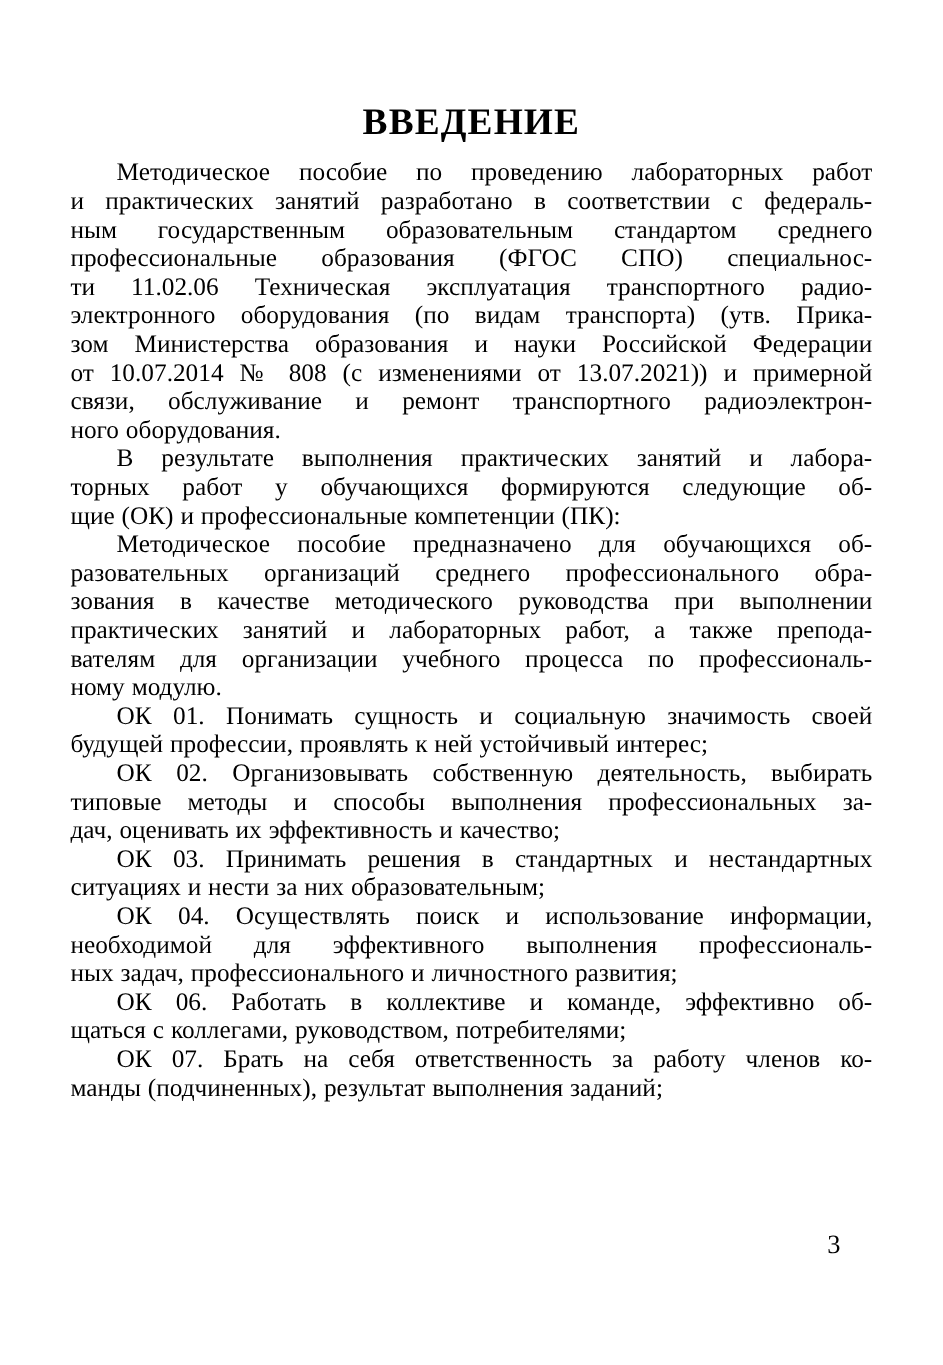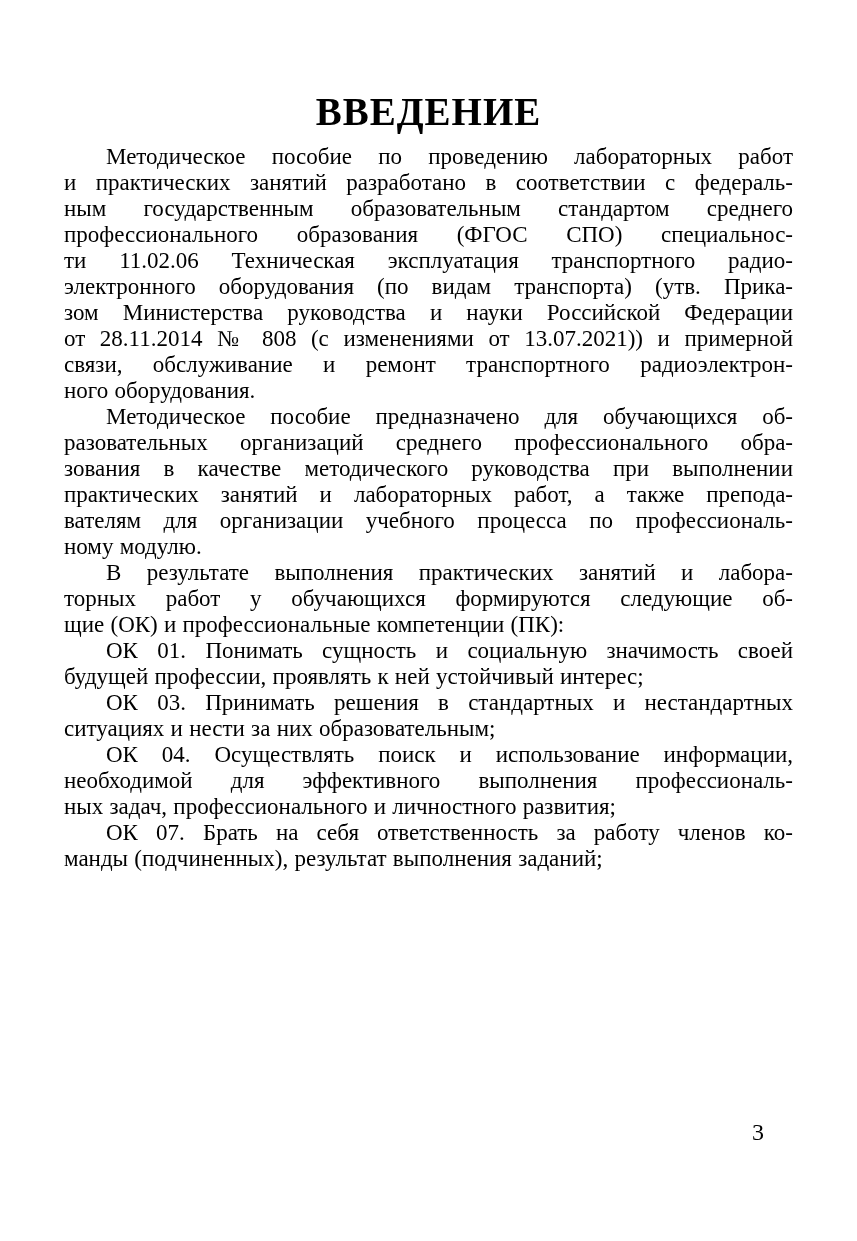--- a/index.html
+++ b/index.html
@@ -18,21 +18,21 @@
   }
   .content {
     position: absolute;
     left: 64px;
     top: 96px;
     width: 729px;
   }
   h1.doc-title {
     margin: 0 0 16px 0;
     text-align: center;
-    font-size: 39px;
+    font-size: 34px;
     line-height: 32px;
     font-weight: bold;
     letter-spacing: 1px;
   }
   .para {
     margin: 0;
     padding: 0;
   }
   .line {
     font-size: 23px;
@@ -63,54 +63,63 @@
 <body>
 
 <div class="page">
   <div class="content">
     <h1 class="doc-title">ВВЕДЕНИЕ</h1>
     <div id="body-text">
         <div class="para">
           <div class="line first">Методическое пособие по проведению лабораторных работ</div>
           <div class="line">и практических занятий разработано в соответствии с федераль-</div>
           <div class="line">ным государственным образовательным стандартом среднего</div>
-          <div class="line">профессионального образования (ФГОС СПО) специальнос-</div>
+          <div class="line">профессиональные образования (ФГОС СПО) специальнос-</div>
           <div class="line">ти 11.02.06 Техническая эксплуатация транспортного радио-</div>
           <div class="line">электронного оборудования (по видам транспорта) (утв. Прика-</div>
-          <div class="line">зом Министерства руководства и науки Российской Федерации</div>
-          <div class="line">от 28.11.2014 № 808 (с изменениями от 13.07.2021)) и примерной</div>
+          <div class="line">зом Министерства образования и науки Российской Федерации</div>
+          <div class="line">от 10.07.2014 № 808 (с изменениями от 13.07.2021)) и примерной</div>
           <div class="line">связи, обслуживание и ремонт транспортного радиоэлектрон-</div>
           <div class="line last">ного оборудования.</div>
+        </div>
+        <div class="para">
+          <div class="line first">В результате выполнения практических занятий и лабора-</div>
+          <div class="line">торных работ у обучающихся формируются следующие об-</div>
+          <div class="line last">щие (ОК) и профессиональные компетенции (ПК):</div>
         </div>
         <div class="para">
           <div class="line first">Методическое пособие предназначено для обучающихся об-</div>
           <div class="line">разовательных организаций среднего профессионального обра-</div>
           <div class="line">зования в качестве методического руководства при выполнении</div>
           <div class="line">практических занятий и лабораторных работ, а также препода-</div>
           <div class="line">вателям для организации учебного процесса по профессиональ-</div>
           <div class="line last">ному модулю.</div>
         </div>
         <div class="para">
-          <div class="line first">В результате выполнения практических занятий и лабора-</div>
-          <div class="line">торных работ у обучающихся формируются следующие об-</div>
-          <div class="line last">щие (ОК) и профессиональные компетенции (ПК):</div>
+          <div class="line first">ОК 01. Понимать сущность и социальную значимость своей</div>
+          <div class="line last">будущей профессии, проявлять к ней устойчивый интерес;</div>
         </div>
         <div class="para">
-          <div class="line first">ОК 01. Понимать сущность и социальную значимость своей</div>
-          <div class="line last">будущей профессии, проявлять к ней устойчивый интерес;</div>
+          <div class="line first">ОК 02. Организовывать собственную деятельность, выбирать</div>
+          <div class="line">типовые методы и способы выполнения профессиональных за-</div>
+          <div class="line last">дач, оценивать их эффективность и качество;</div>
         </div>
         <div class="para">
           <div class="line first">ОК 03. Принимать решения в стандартных и нестандартных</div>
           <div class="line last">ситуациях и нести за них образовательным;</div>
         </div>
         <div class="para">
           <div class="line first">ОК 04. Осуществлять поиск и использование информации,</div>
           <div class="line">необходимой для эффективного выполнения профессиональ-</div>
           <div class="line last">ных задач, профессионального и личностного развития;</div>
         </div>
         <div class="para">
+          <div class="line first">ОК 06. Работать в коллективе и команде, эффективно об-</div>
+          <div class="line last">щаться с коллегами, руководством, потребителями;</div>
+        </div>
+        <div class="para">
           <div class="line first">ОК 07. Брать на себя ответственность за работу членов ко-</div>
           <div class="line last">манды (подчиненных), результат выполнения заданий;</div>
         </div>
       </div>
   </div>
   <div class="pageno">3</div>
 </div>
 
 </body></html>

